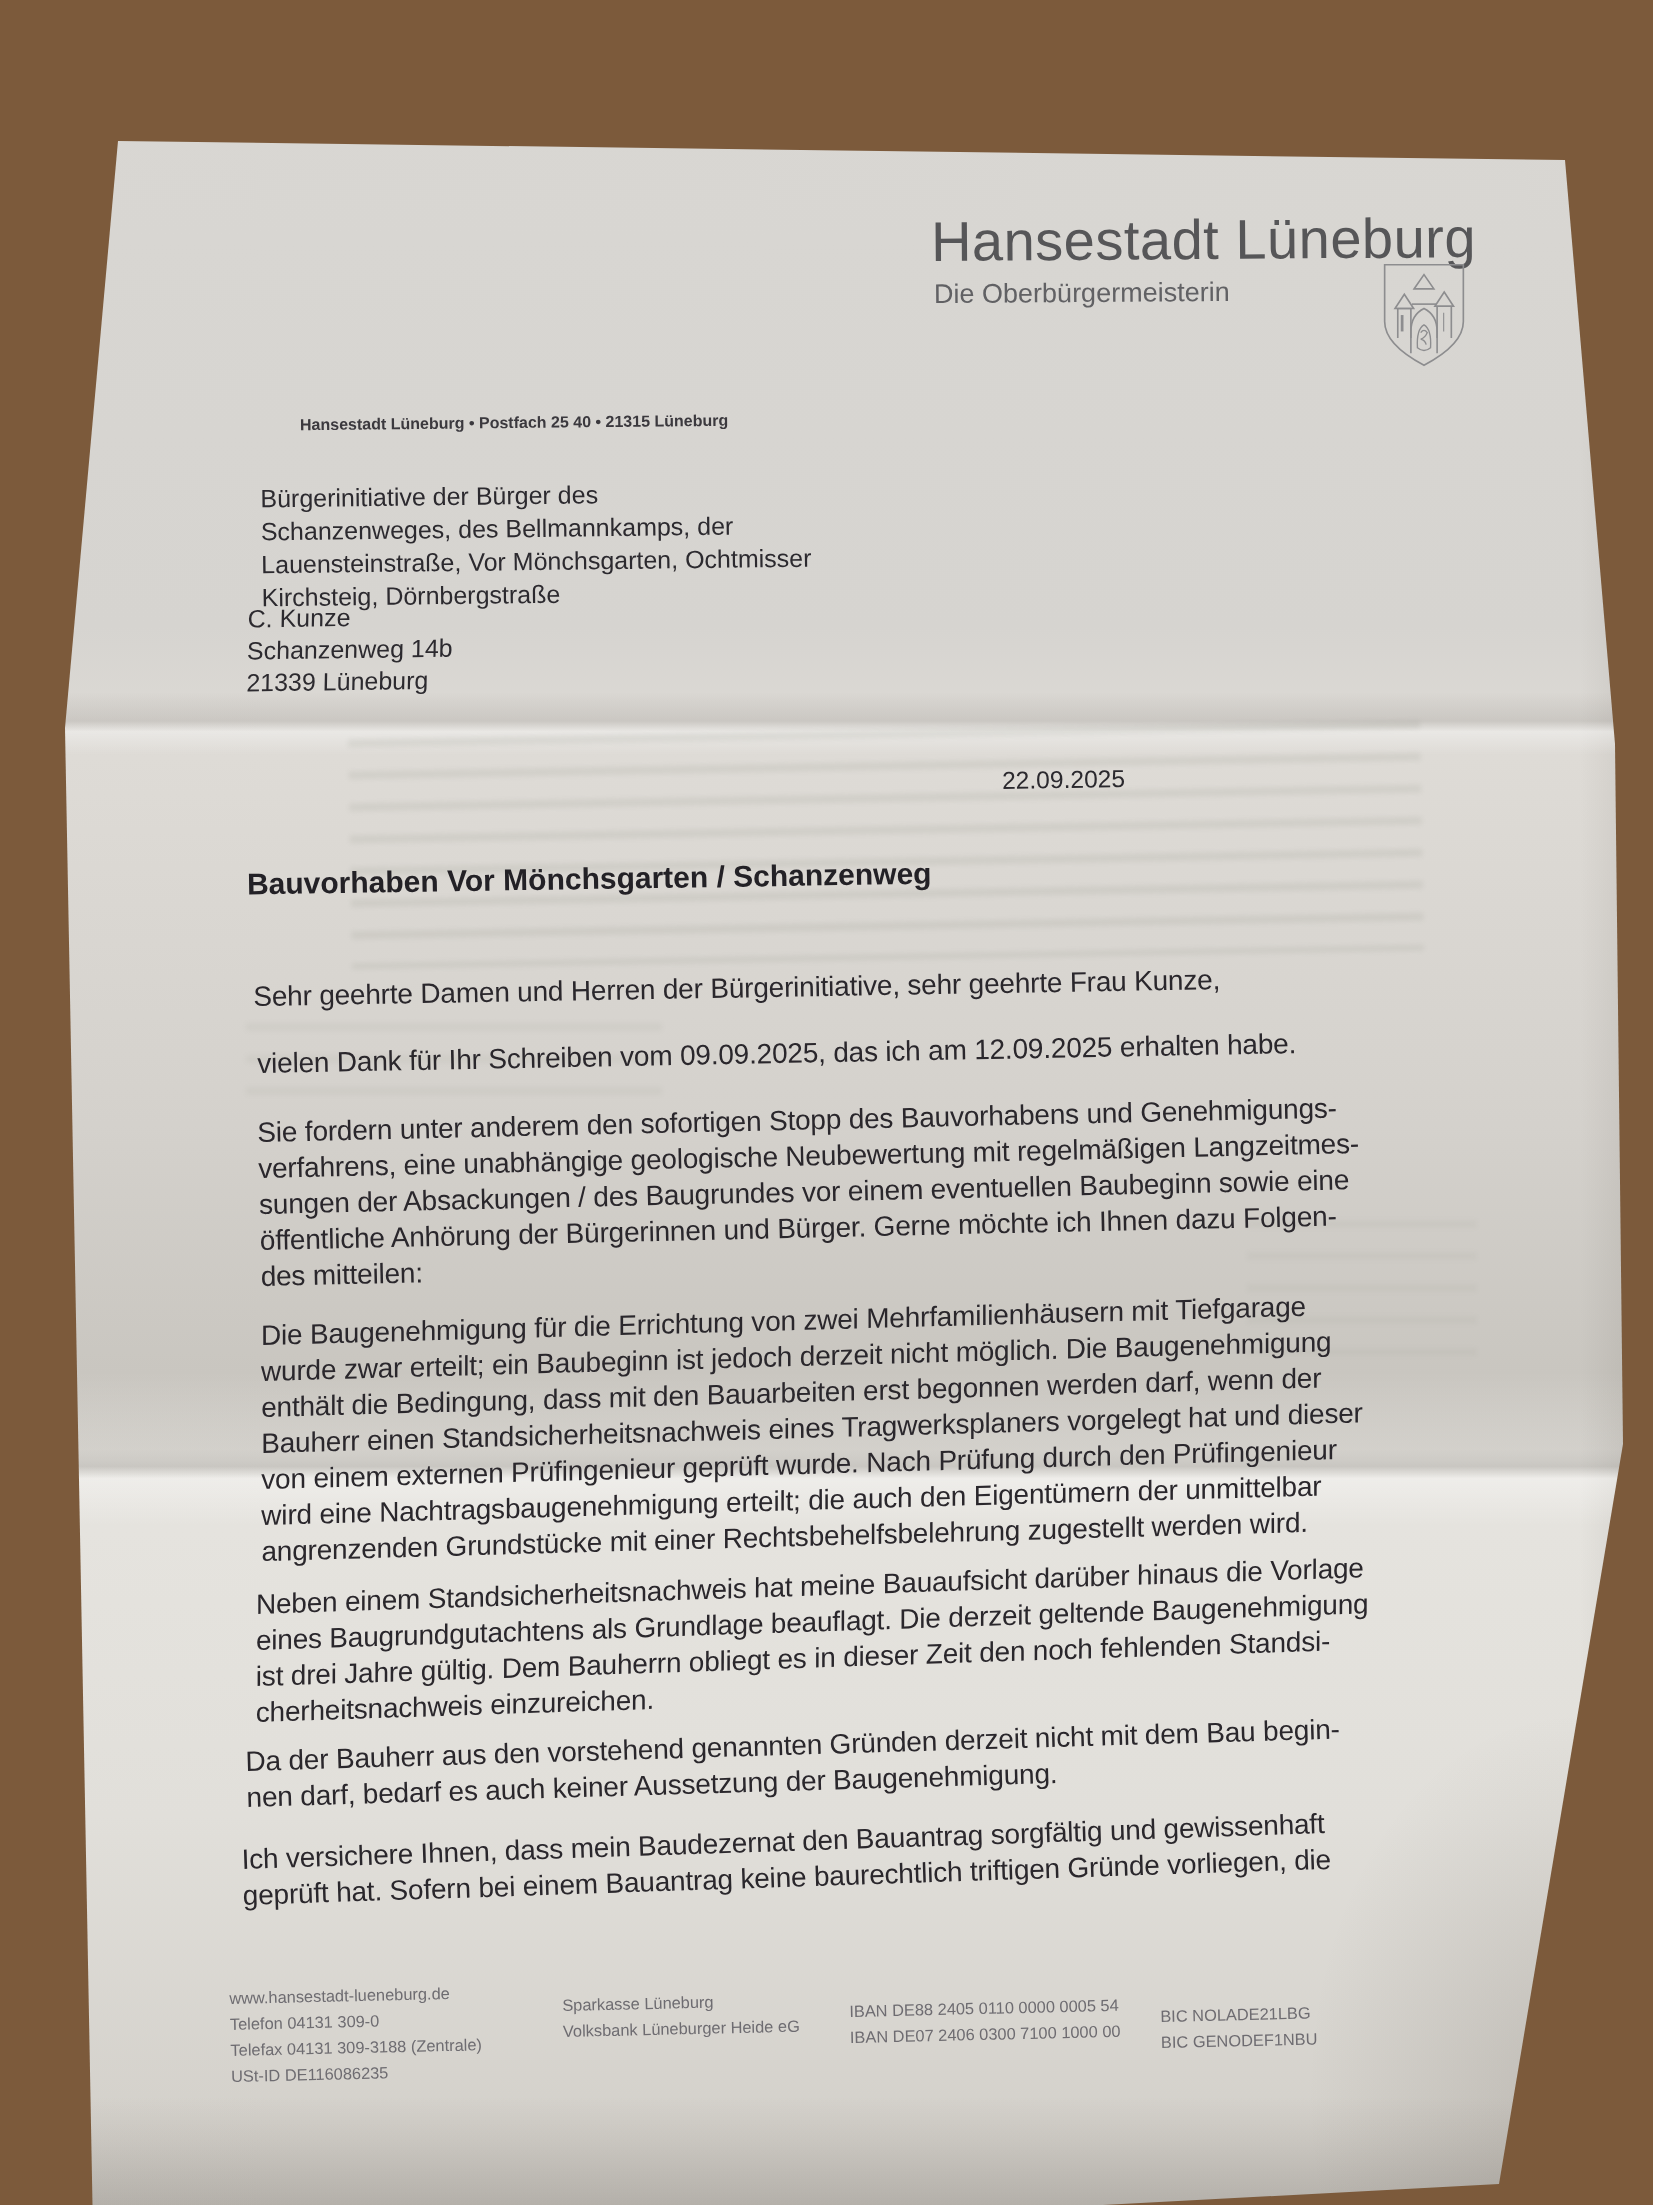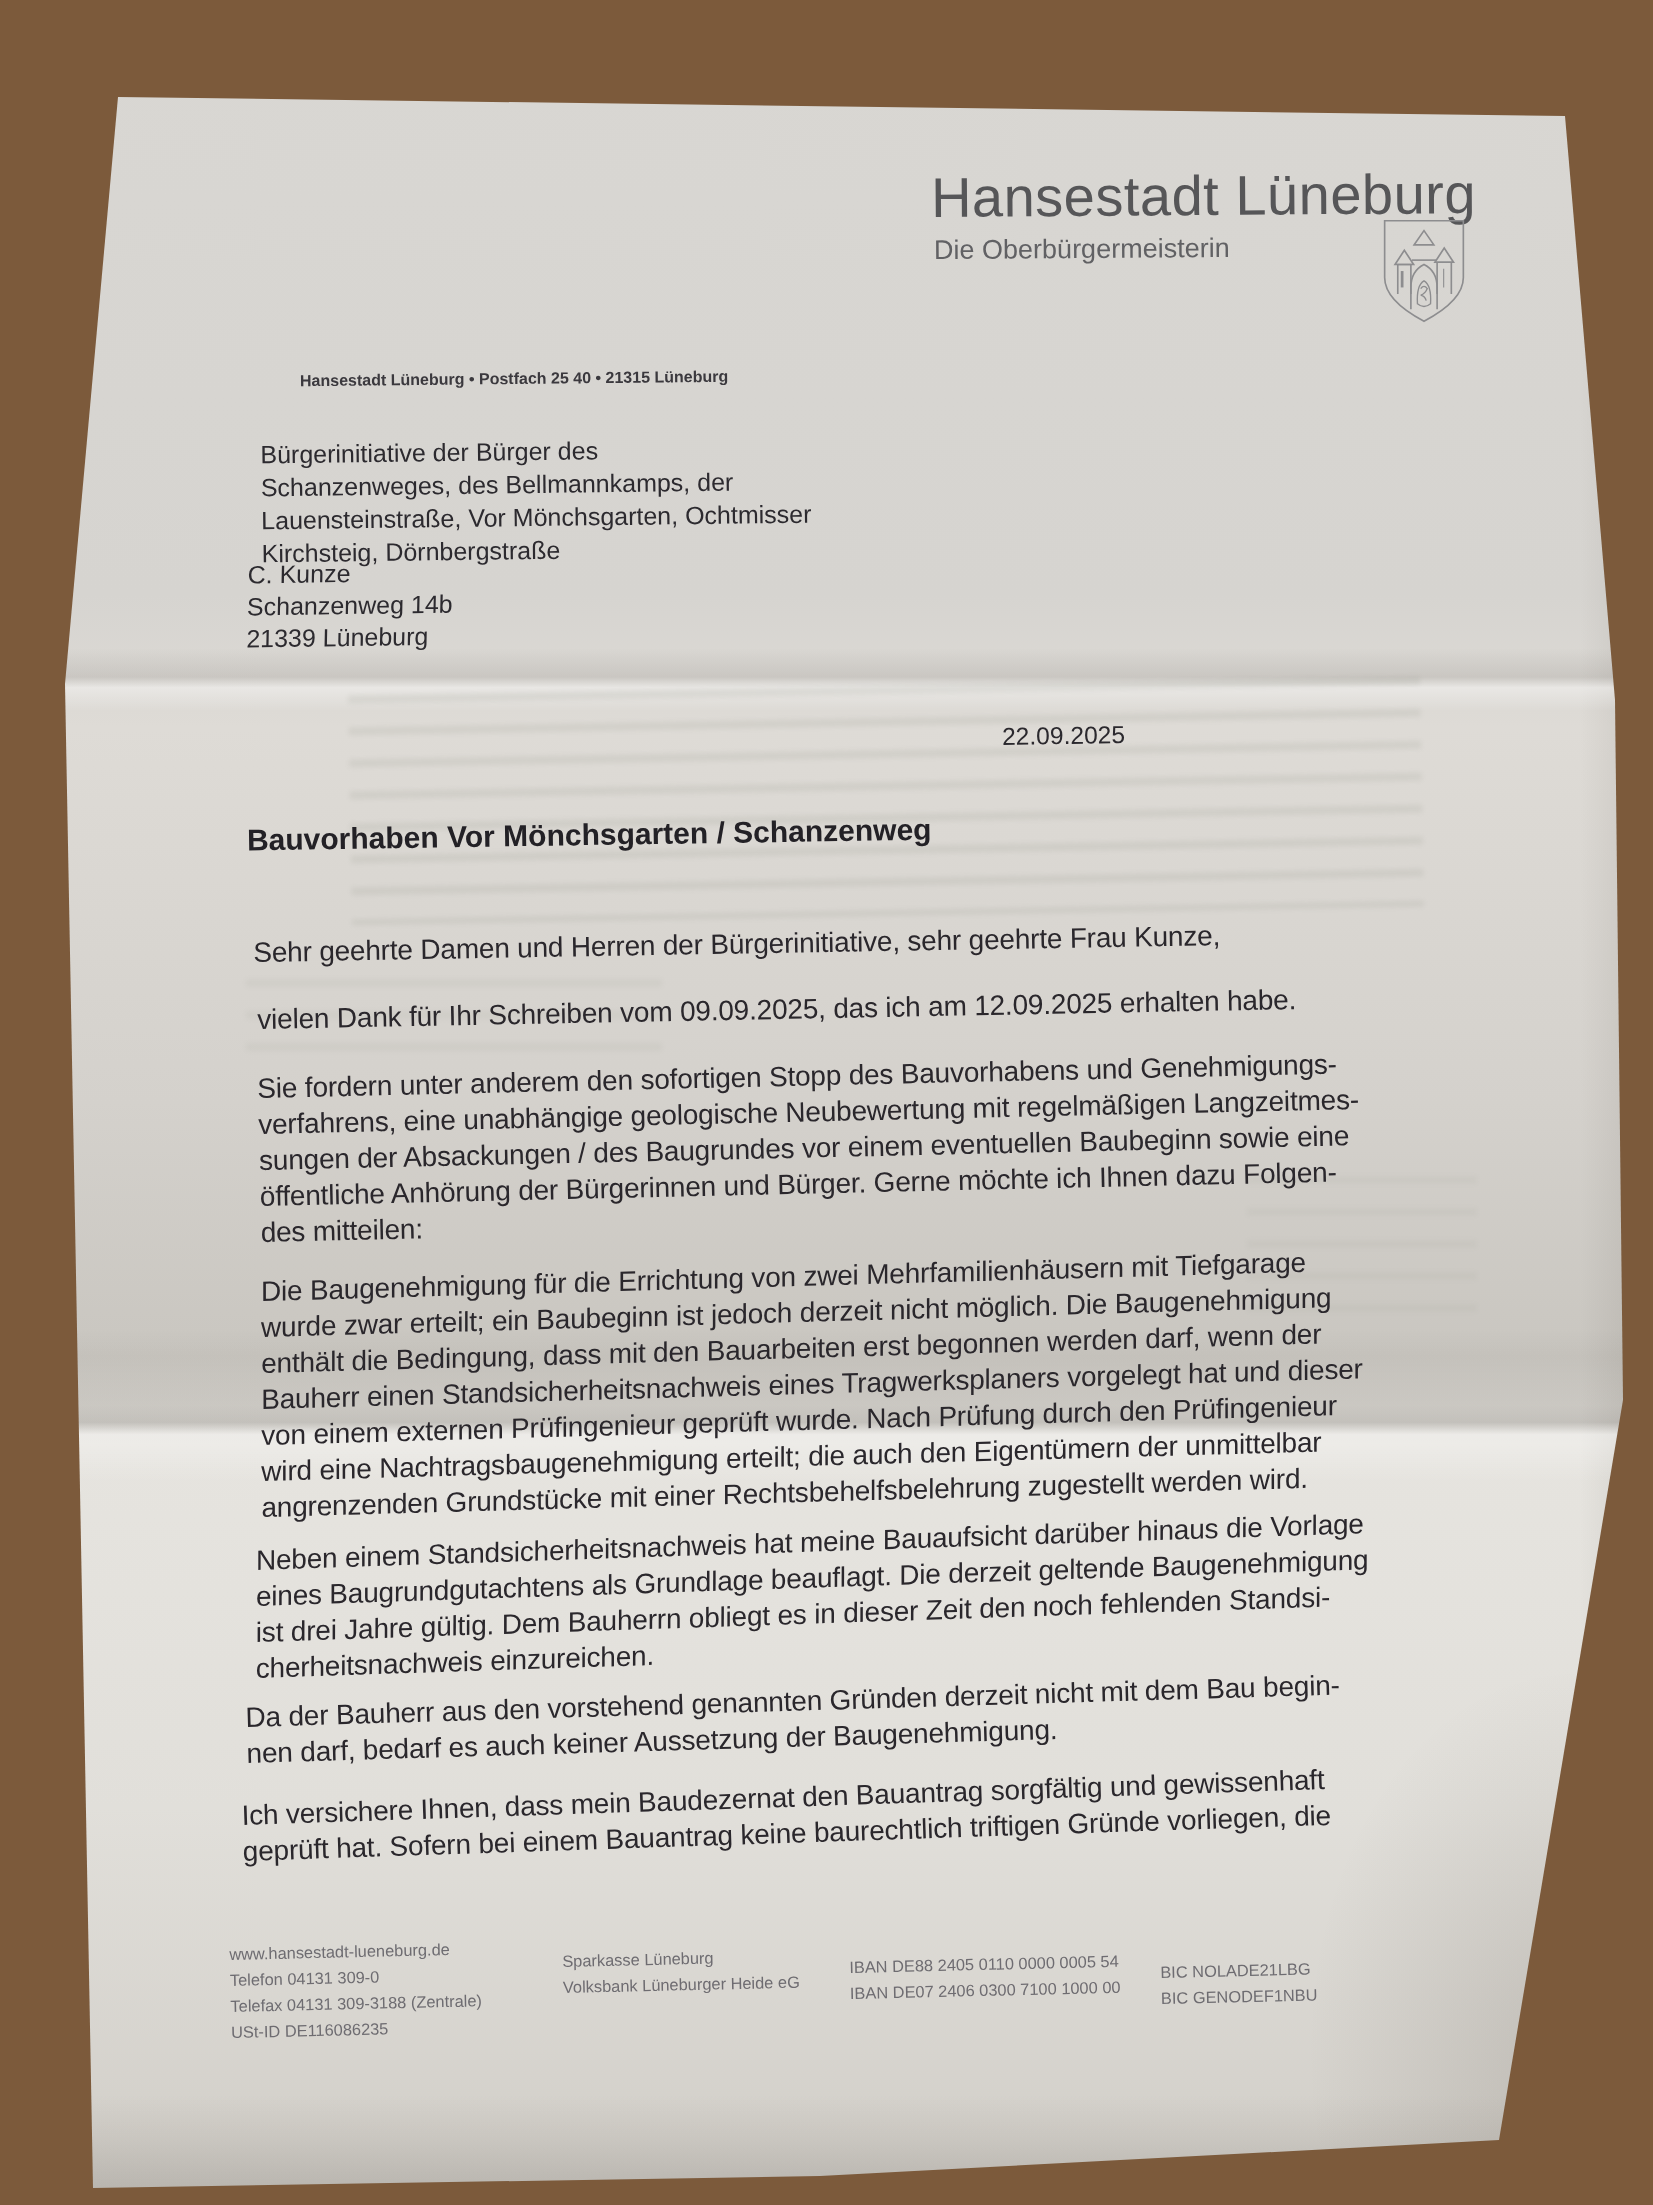--- a/index.html
+++ b/index.html
@@ -34,20 +34,21 @@
                       1499px 2140px, 820px 2176px, 93px 2188px, 65px 684px);
     background:
       linear-gradient(90deg,  rgba(95,88,80,.20), rgba(95,88,80,0) 3.5%),
       linear-gradient(270deg, rgba(95,88,80,.16), rgba(95,88,80,0) 4.5%),
       linear-gradient(0deg,   rgba(90,82,74,.20), rgba(90,82,74,0) 5%),
       radial-gradient(383px 547px at 1575px 2051px, rgba(60,50,40,.14), rgba(60,50,40,0) 70%),
       linear-gradient(180deg,
         #d9d7d3 0%, #d6d4d0 27%, #dedbd6 33%, #d4d1cc 50%,
         #c9c6c0 61.5%, #e6e4df 65.5%, #e1dfda 82%, #d3d0ca 97%, #cbc8c2 100%);
     filter:drop-shadow(0 7.7px 13px rgba(18,10,4,.55));
+    margin-top:44px;
   }
   .crease{position:absolute;left:0;width:100%;pointer-events:none;}
   .crease-upper{top:648px;height:63px;
     background:linear-gradient(180deg, rgba(86,80,74,0) 0%, rgba(86,80,74,.13) 46%,
                rgba(255,255,255,.38) 63%, rgba(255,255,255,0) 100%);}
   .crease-lower{top:1329px;height:153px;
     background:linear-gradient(180deg, rgba(70,64,58,0) 0%, rgba(70,64,58,.10) 50%,
                rgba(58,53,48,.17) 61%, rgba(255,255,255,.35) 69%, rgba(255,255,255,0) 100%);}
   .ghost{position:absolute;pointer-events:none;filter:blur(2.7px);opacity:.30;
     background:repeating-linear-gradient(180deg,

